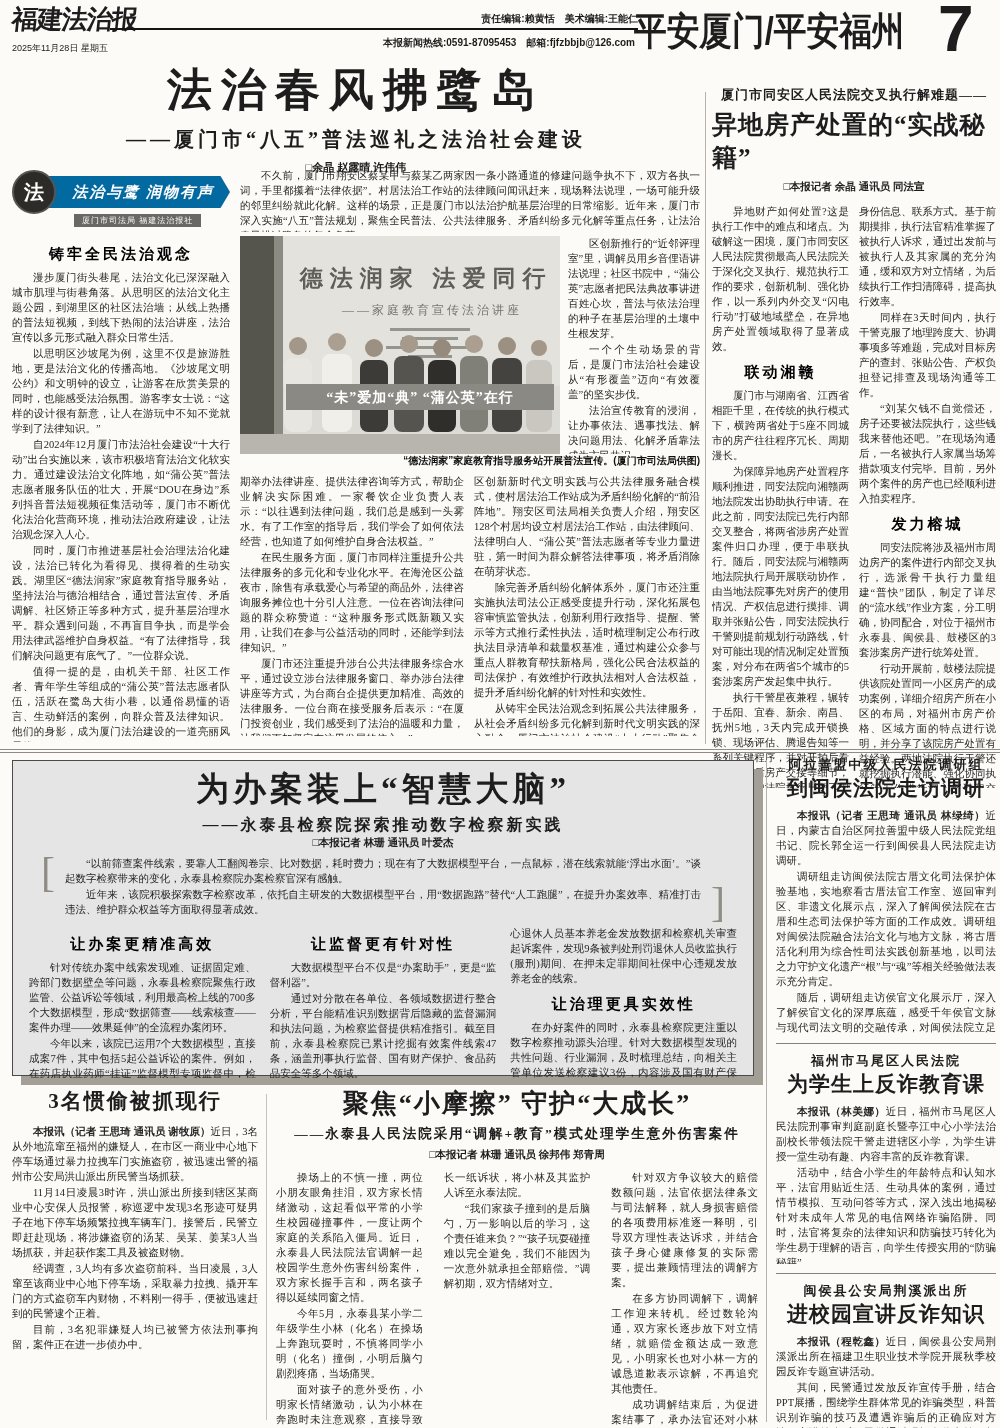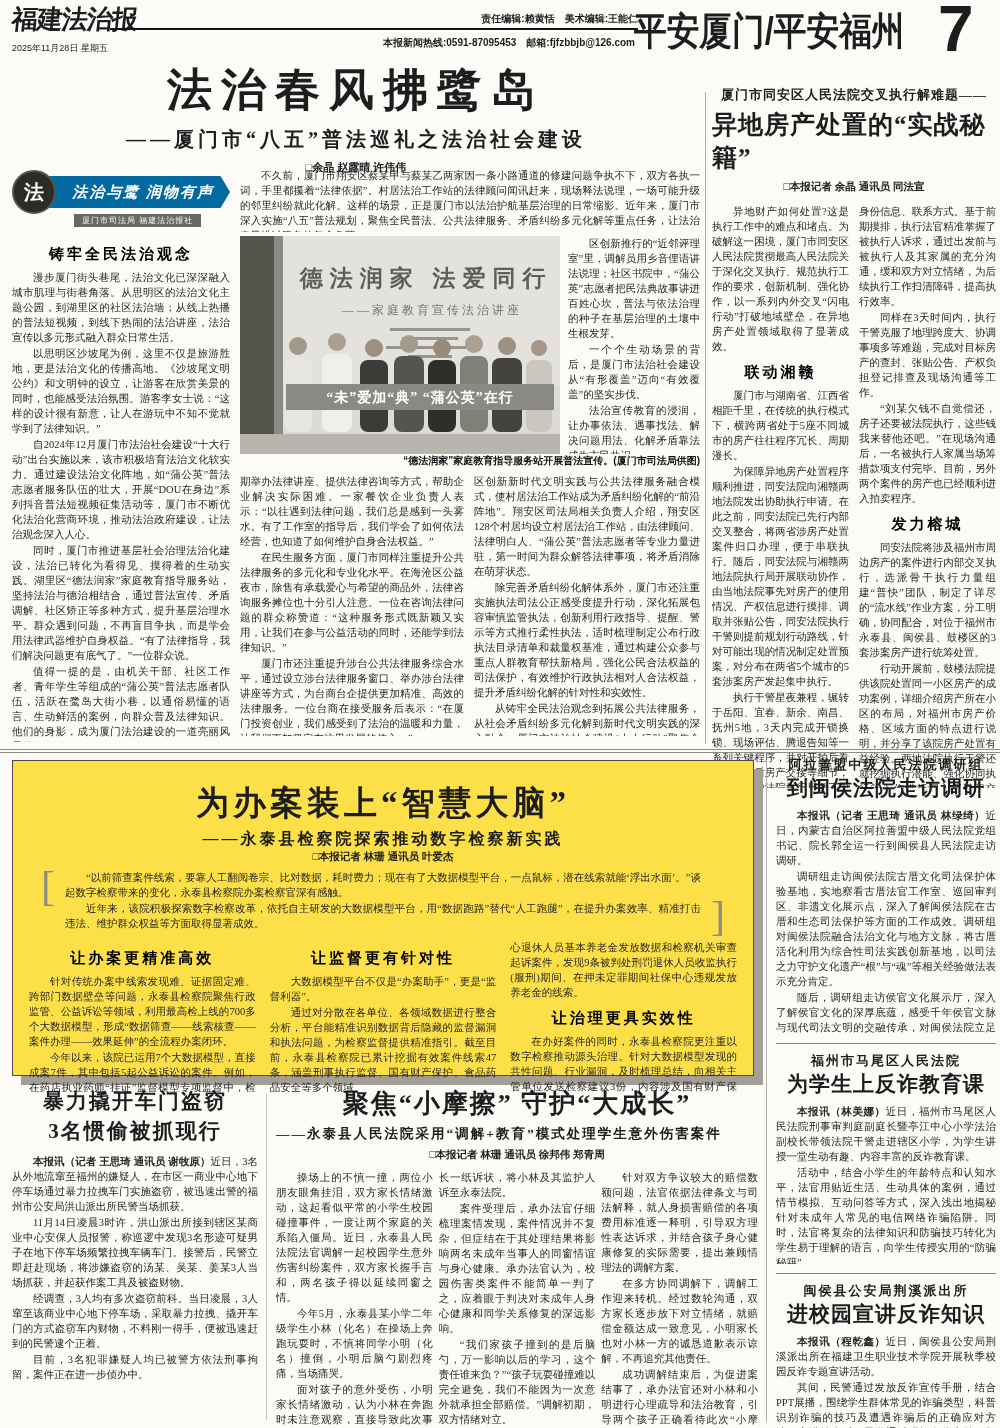--- a/index.html
+++ b/index.html
@@ -64,41 +64,41 @@
   .side-byline{font-size:10.5px;font-weight:bold;font-family:"Liberation Sans",sans-serif;
                text-align:center;margin-top:6px}
   .side-cols{display:flex;margin-top:10px}
   .side-cols .colbox{height:584px}
   .scol-l{width:137px;flex:none;margin-right:10px}
   .scol-r{flex:1}
   
   .hdivider{position:absolute;left:0;top:749px;width:1000px;height:4px;
             border-top:1px solid #8e8c86;border-bottom:1px solid #8e8c86}
   
-  .feature-box{position:absolute;left:12px;top:760px;width:742px;height:316px;background:#fde047;
-               border:1px solid #4a4a4a;box-shadow:9px 9px 0 0 #a39f96;padding:20px 16px}
+  .feature-box{position:absolute;left:12px;top:760px;width:742px;height:316px;background:#e5e5e5;
+               border:1px solid #4a4a4a;box-shadow:9px 9px 0 0 #a39f96;padding:6px 16px}
   .fb-headline{font-size:33px;font-weight:900;letter-spacing:4px;text-align:center}
   .fb-sub{font-size:16px;font-weight:bold;letter-spacing:3px;text-align:center;margin-top:3px}
   .fb-byline{font-size:10.5px;font-weight:bold;font-family:"Liberation Sans",sans-serif;
              text-align:center;margin-top:0}
   .fb-intro{position:relative;margin:6px 10px 4px;padding:0 26px;height:66px;overflow:hidden}
   .fb-intro::before{content:"[";position:absolute;left:2px;top:-8px;font-size:42px;color:#8f8c85}
   .fb-intro::after{content:"]";position:absolute;right:2px;bottom:-4px;font-size:42px;color:#8f8c85}
   .fb-cols{display:flex;gap:14px;margin-top:4px}
   .fb-cols .colbox{flex:1;height:152px}
   
   .theft-article{position:absolute;left:12px;top:1086px;width:246px;height:342px;overflow:hidden}
   .theft-h{font-size:21px;font-weight:900;letter-spacing:2px;text-align:center;line-height:30px}
   .theft-body{margin-top:8px}
   .mediation-article{position:absolute;left:276px;top:1086px;width:482px;height:342px;overflow:hidden}
   .med-headline{font-size:26px;font-weight:900;letter-spacing:2px;text-align:center}
-  .med-sub{font-size:13.5px;font-weight:bold;letter-spacing:2px;text-align:left;margin-top:4px}
+  .med-sub{font-size:13.5px;font-weight:bold;letter-spacing:2px;text-align:center;margin-top:4px}
   .med-byline{font-size:10.5px;font-weight:bold;font-family:"Liberation Sans",sans-serif;
               text-align:center;margin-top:5px}
-  .med-cols{display:flex;gap:6px;margin-top:8px}
+  .med-cols{display:flex;gap:21px;margin-top:8px}
   .med-cols .colbox{flex:1;height:258px}
   
   .rail{position:absolute;left:776px;top:756px;width:220px}
   .rail-kicker{font-size:13px;font-weight:bold;letter-spacing:2px;text-align:center}
   .rail-headline{font-size:21px;font-weight:900;letter-spacing:1px;text-align:center;margin-top:0}
   .rail-body{margin-top:6px;overflow:hidden}
   .rail-rule{border-top:1px solid #85827b;margin:9px 0 8px}
 </style>
 </head>
 <body>
@@ -253,21 +253,20 @@
       <div class="colbox">
           <p class="para cont">心退休人员基本养老金发放数据和检察机关审查起诉案件，发现9条被判处刑罚退休人员收监执行(服刑)期间、在押未定罪期间社保中心违规发放养老金的线索。</p>
           <h4 class="sec-head">让治理更具实效性</h4>
           <p class="para">在办好案件的同时，永泰县检察院更注重以数字检察推动源头治理。针对大数据模型发现的共性问题、行业漏洞，及时梳理总结，向相关主管单位发送检察建议3份，内容涉及国有财产保护、食品药品安全及刑事执行监督等领域，均得到相关部门积极回应，推动建立健全制度规范。</p>
         </div>
     </div>
   </div>
 
   <div class="theft-article">
     <div class="theft-h">
-      <div>暴力撬开车门盗窃</div>
       <div>3名惯偷被抓现行</div>
     </div>
     <div class="theft-body colbox" style="height:268px">
         <p class="para"><b class="lead-bold">本报讯（记者 王思琦 通讯员 谢牧原）</b>近日，3名从外地流窜至福州的嫌疑人，在市区一商业中心地下停车场通过暴力拉拽车门实施盗窃，被迅速出警的福州市公安局洪山派出所民警当场抓获。</p>
         <p class="para">11月14日凌晨3时许，洪山派出所接到辖区某商业中心安保人员报警，称巡逻中发现3名形迹可疑男子在地下停车场频繁拉拽车辆车门。接警后，民警立即赶赴现场，将涉嫌盗窃的汤某、吴某、姜某3人当场抓获，并起获作案工具及被盗财物。</p>
         <p class="para">经调查，3人均有多次盗窃前科。当日凌晨，3人窜至该商业中心地下停车场，采取暴力拉拽、撬开车门的方式盗窃车内财物，不料刚一得手，便被迅速赶到的民警逮个正着。</p>
         <p class="para">目前，3名犯罪嫌疑人均已被警方依法刑事拘留，案件正在进一步侦办中。</p>
       </div>
   </div>
 
@@ -278,21 +277,20 @@
     <div class="med-sub">——永泰县人民法院采用“调解+教育”模式处理学生意外伤害案件</div>
     <div class="med-byline">□本报记者 林珊 通讯员 徐邦伟 郑青周</div>
     <div class="med-cols">
       <div class="colbox">
           <p class="para">操场上的不慎一撞，两位小朋友眼角挂泪，双方家长情绪激动，这起看似平常的小学生校园碰撞事件，一度让两个家庭的关系陷入僵局。近日，永泰县人民法院法官调解一起校园学生意外伤害纠纷案件，双方家长握手言和，两名孩子得以延续同窗之情。</p>
           <p class="para">今年5月，永泰县某小学二年级学生小林（化名）在操场上奔跑玩耍时，不慎将同学小明（化名）撞倒，小明后脑勺剧烈疼痛，当场痛哭。</p>
           <p class="para">面对孩子的意外受伤，小明家长情绪激动，认为小林在奔跑时未注意观察，直接导致此次事故的发生，小林及其监护人应承担主要责任，当面赔礼道歉，赔偿损失及后续产生的治疗费用。</p>
         </div>
       <div class="colbox">
           <p class="para cont">长一纸诉状，将小林及其监护人诉至永泰法院。</p>
-          <p class="para">案件受理后，承办法官仔细梳理案情发现，案件情况并不复杂，但症结在于其处理结果将影响两名未成年当事人的同窗情谊与身心健康。承办法官认为，校园伤害类案件不能简单一判了之，应着眼于判决对未成年人身心健康和同学关系修复的深远影响。</p>
           <p class="para">“我们家孩子撞到的是后脑勺，万一影响以后的学习，这个责任谁来负？”“孩子玩耍碰撞难以完全避免，我们不能因为一次意外就承担全部赔偿。”调解初期，双方情绪对立。</p>
         </div>
       <div class="colbox">
           <p class="para">针对双方争议较大的赔偿数额问题，法官依据法律条文与司法解释，就人身损害赔偿的各项费用标准逐一释明，引导双方理性表达诉求，并结合孩子身心健康修复的实际需要，提出兼顾情理法的调解方案。</p>
           <p class="para">在多方协同调解下，调解工作迎来转机。经过数轮沟通，双方家长逐步放下对立情绪，就赔偿金额达成一致意见，小明家长也对小林一方的诚恳道歉表示谅解，不再追究其他责任。</p>
           <p class="para">成功调解结束后，为促进案结事了，承办法官还对小林和小明进行心理疏导和法治教育，引导两个孩子正确看待此次“小摩擦”，珍惜同窗情谊，学会在交往中互相体谅、守护彼此的健康成长。</p>
         </div>
     </div>
   </div>
 

